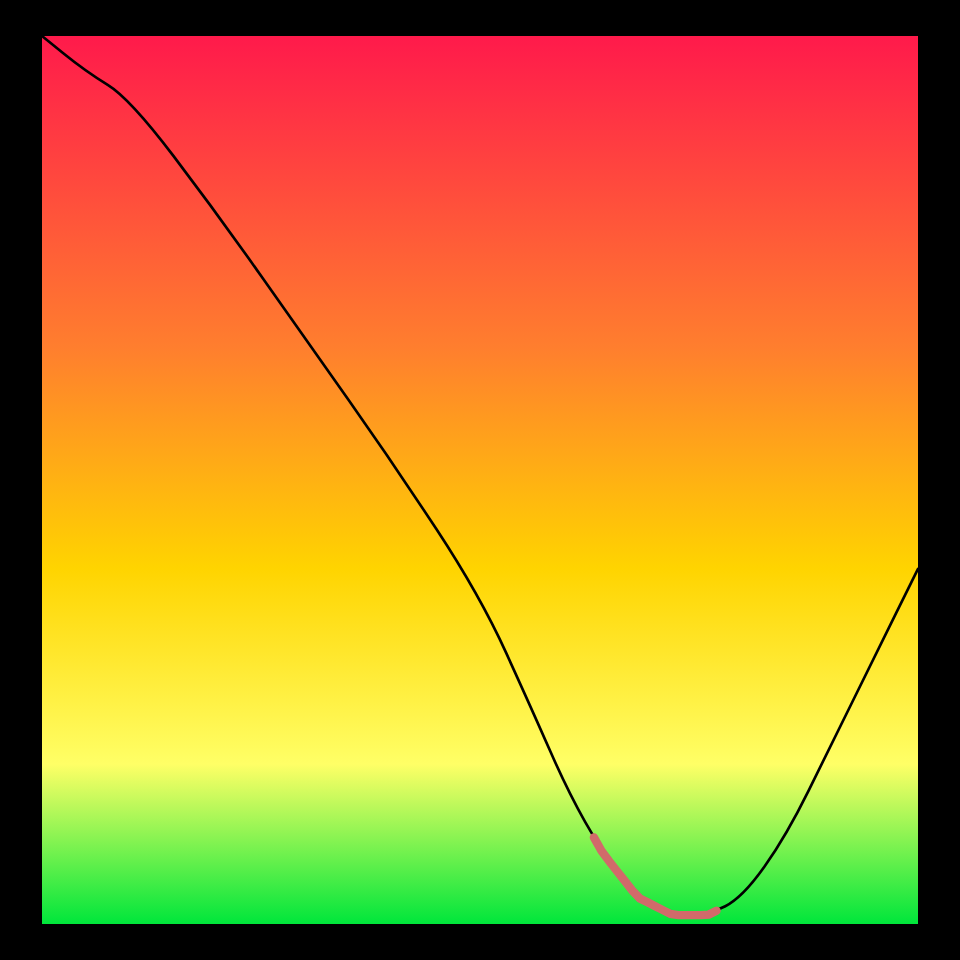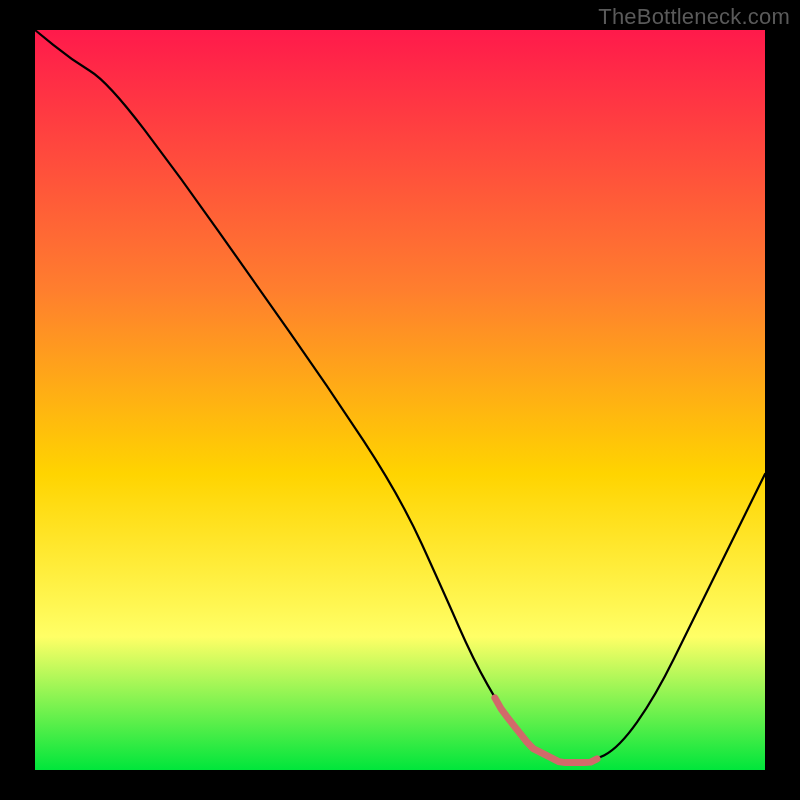--- a/index.html
+++ b/index.html
@@ -31,21 +31,20 @@
     position: absolute;
     left: 0;
     top: 0;
   }
 </style>
 </head>
 <body>
 
 <div class="chart-wrap">
 
-  <div class="watermark">TheBottleneck.com</div>
 
   <svg width="800" height="800" viewBox="0 0 800 800">
     <defs>
       <linearGradient id="bg-grad" x1="0" y1="0" x2="0" y2="1">
         <stop id="g0" offset="0%" stop-color="#ff1a4b"></stop>
         <stop id="g1" offset="35%" stop-color="#ff7e2e"></stop>
         <stop id="g2" offset="60%" stop-color="#ffd400"></stop>
         <stop id="g3" offset="82%" stop-color="#ffff66"></stop>
         <stop id="g4" offset="100%" stop-color="#00e63b"></stop>
       </linearGradient>

